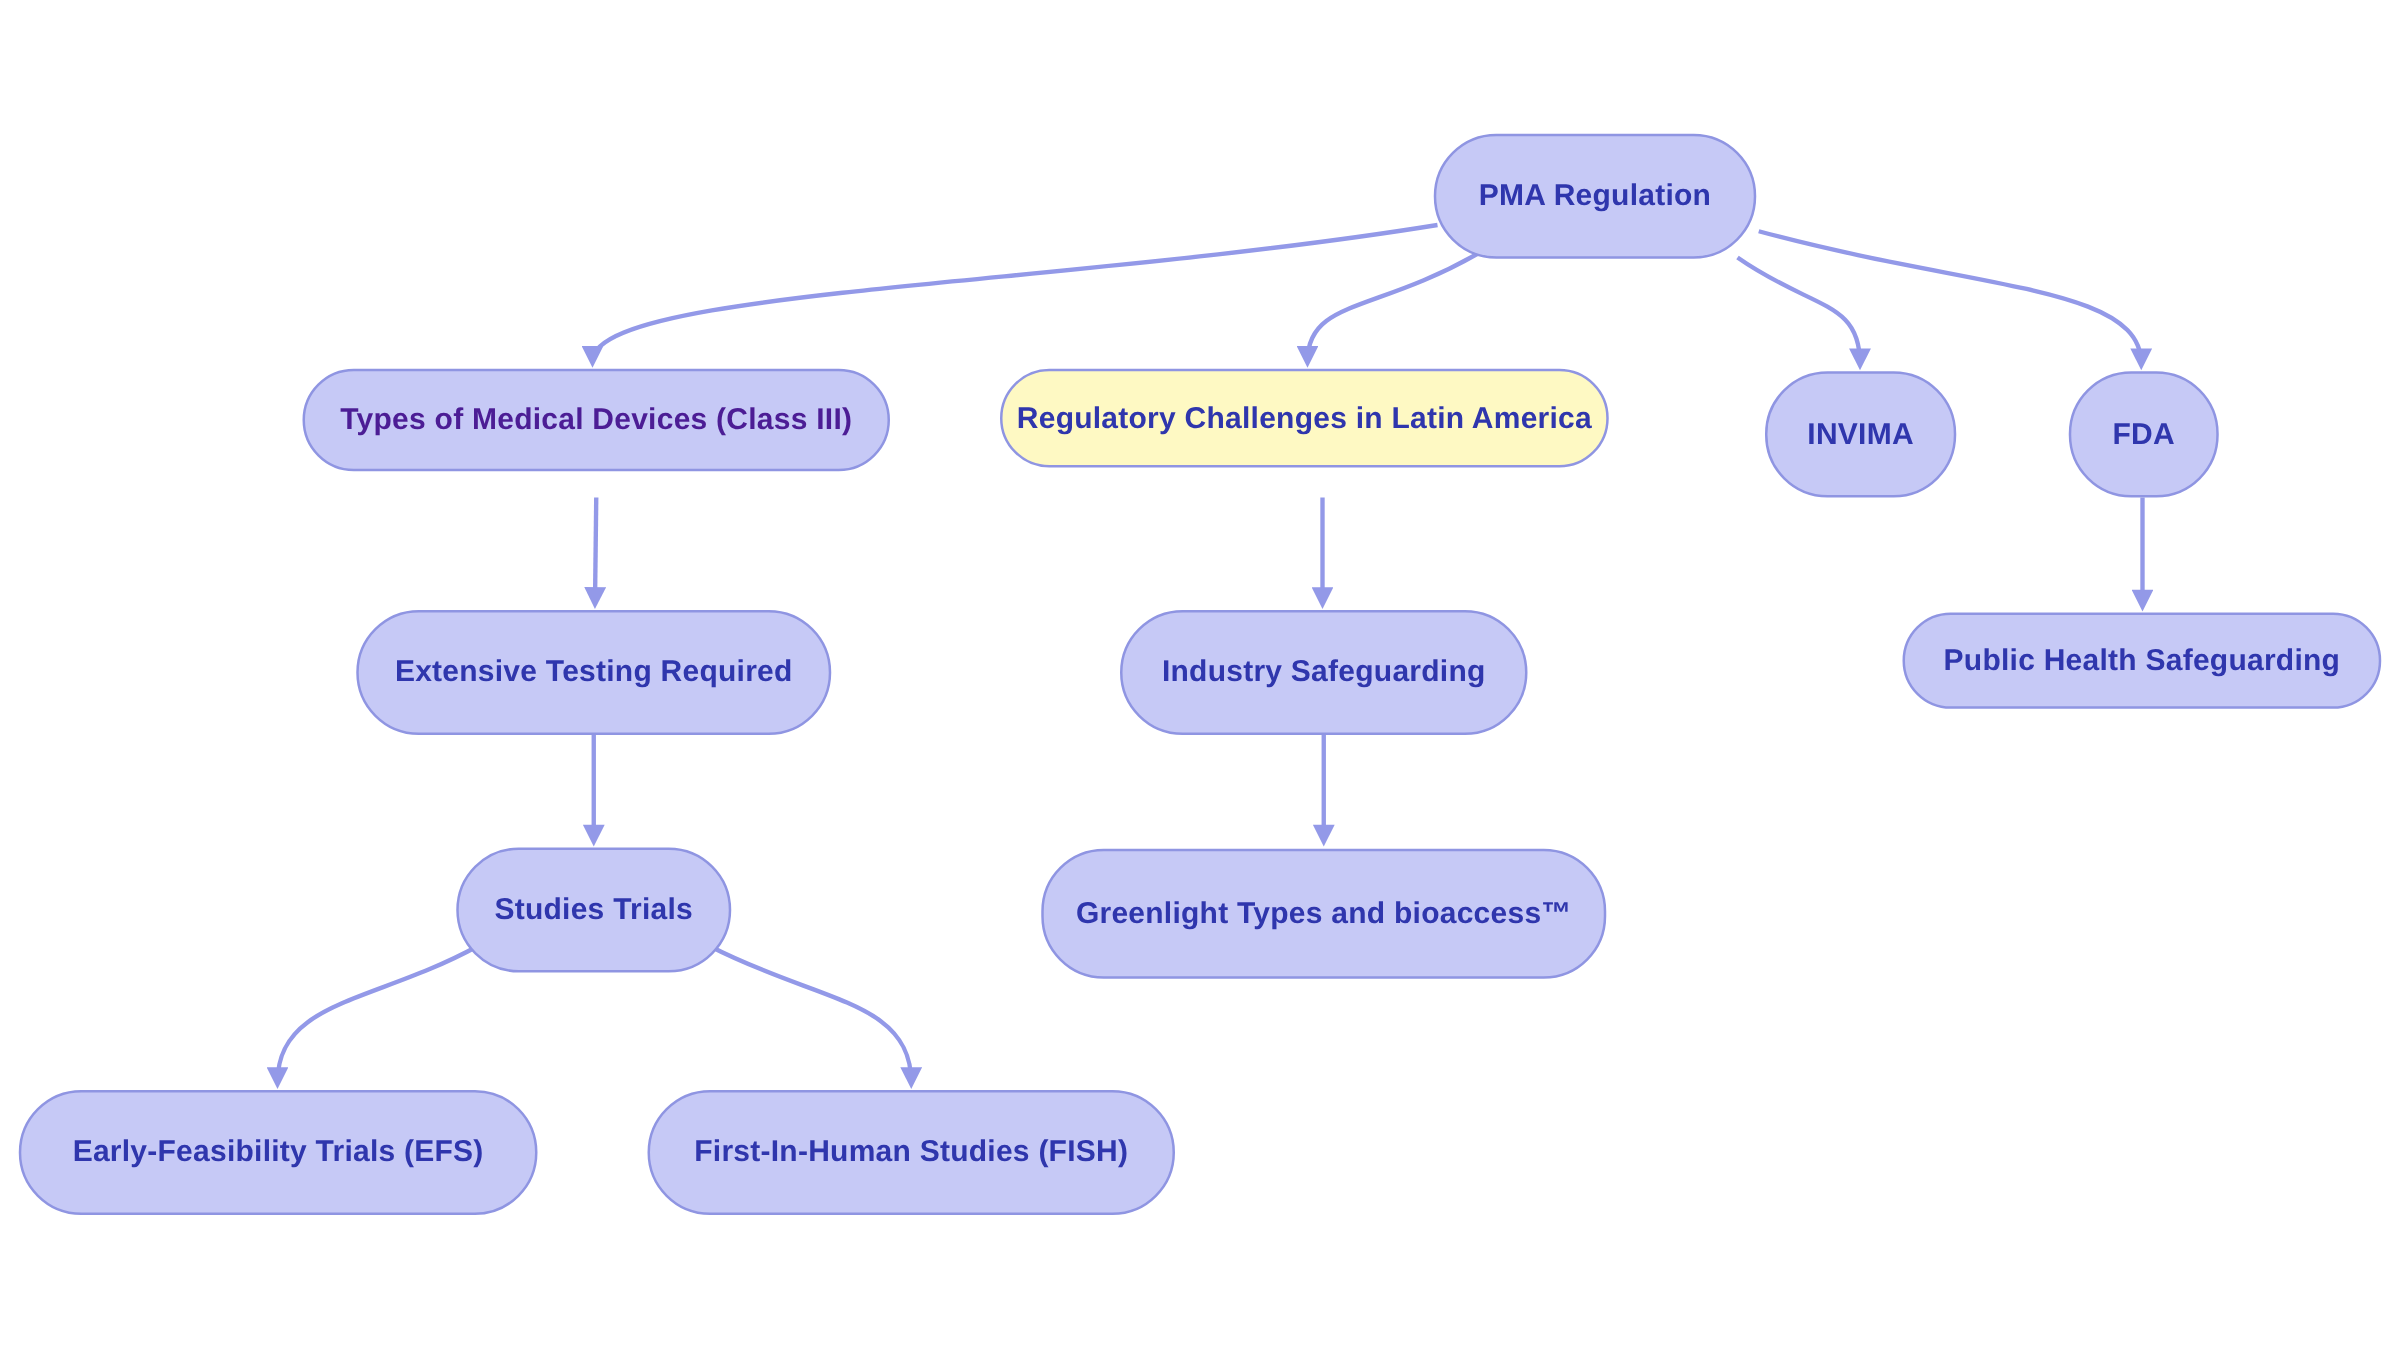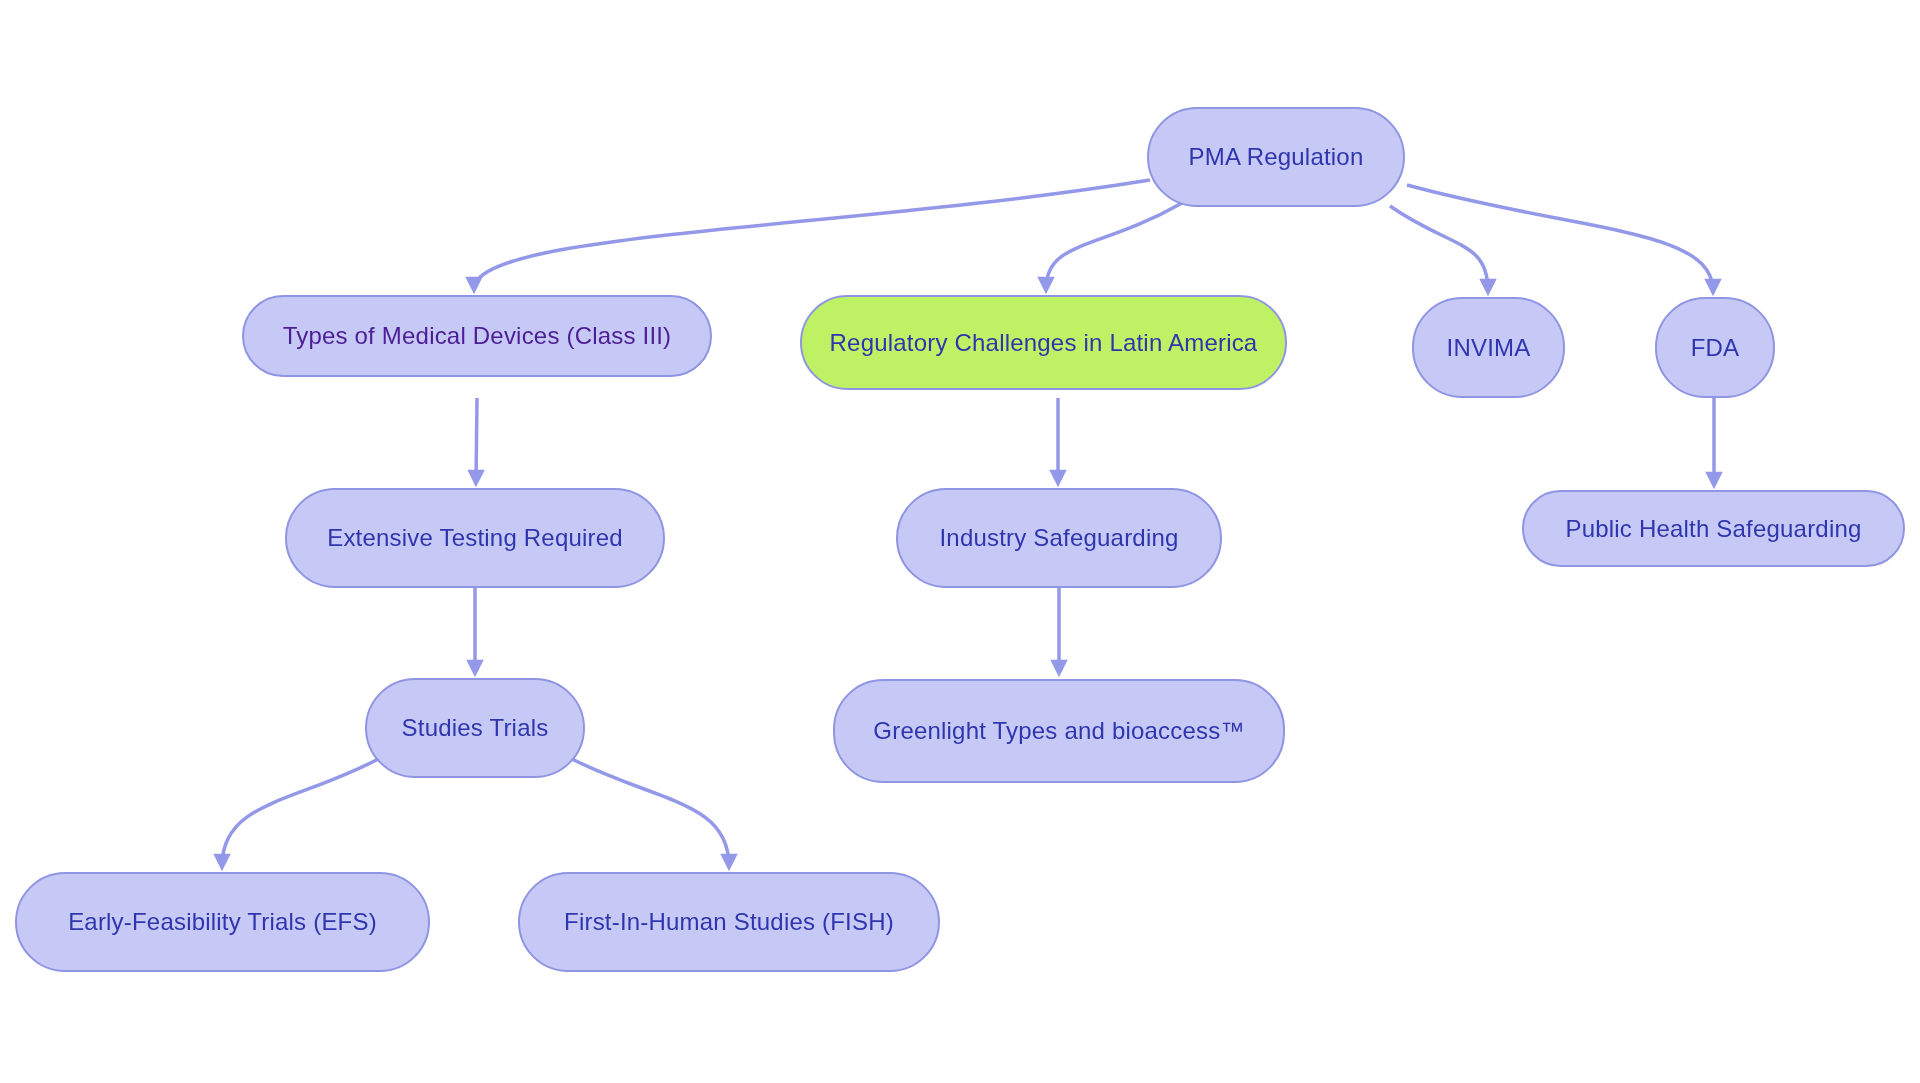--- a/index.html
+++ b/index.html
@@ -7,20 +7,21 @@
     padding: 0;
     background: #ffffff;
     font-family: "Liberation Sans", "DejaVu Sans", sans-serif;
   }
   #canvas {
     position: relative;
     width: 1920px;
     height: 1083px;
     background: #ffffff;
     overflow: hidden;
+    font-weight: bold;
   }
   #edges-svg {
     position: absolute;
     left: 0;
     top: 0;
     width: 1920px;
     height: 1083px;
   }
   .node {
     position: absolute;
@@ -65,21 +66,21 @@
         <path d="M 1714 398 L 1714 484" fill="none" stroke="#9399e8" stroke-width="3.5" marker-end="url(#arrowhead)"></path>
       </g>
   </svg>
   <div id="nodes-layer">
       <div class="node" style="left: 1147px; top: 107px; width: 258px; height: 100px; background: rgb(198, 201, 246); border-color: rgb(143, 149, 226); color: rgb(47, 54, 173);">
         <span class="label">PMA Regulation</span>
       </div>
       <div class="node" style="left: 242px; top: 295px; width: 470px; height: 82px; background: rgb(198, 201, 246); border-color: rgb(143, 149, 226); color: #4c1d95;">
         <span class="label">Types of Medical Devices (Class III)</span>
       </div>
-      <div class="node" style="left: 800px; top: 295px; width: 487px; height: 95px; background: #bef264; border-color: rgb(143, 149, 226); color: rgb(47, 54, 173);">
+      <div class="node" style="left: 800px; top: 295px; width: 487px; height: 79px; background: #fef9c3; border-color: rgb(143, 149, 226); color: rgb(47, 54, 173);">
         <span class="label">Regulatory Challenges in Latin America</span>
       </div>
       <div class="node" style="left: 1412px; top: 297px; width: 153px; height: 101px; background: rgb(198, 201, 246); border-color: rgb(143, 149, 226); color: rgb(47, 54, 173); text-align: right;">
         <span class="label">INVIMA</span>
       </div>
       <div class="node" style="left: 1655px; top: 297px; width: 120px; height: 101px; background: rgb(198, 201, 246); border-color: rgb(143, 149, 226); color: rgb(47, 54, 173);">
         <span class="label">FDA</span>
       </div>
       <div class="node" style="left: 285px; top: 488px; width: 380px; height: 100px; background: rgb(198, 201, 246); border-color: rgb(143, 149, 226); color: rgb(47, 54, 173);">
         <span class="label">Extensive Testing Required</span>

